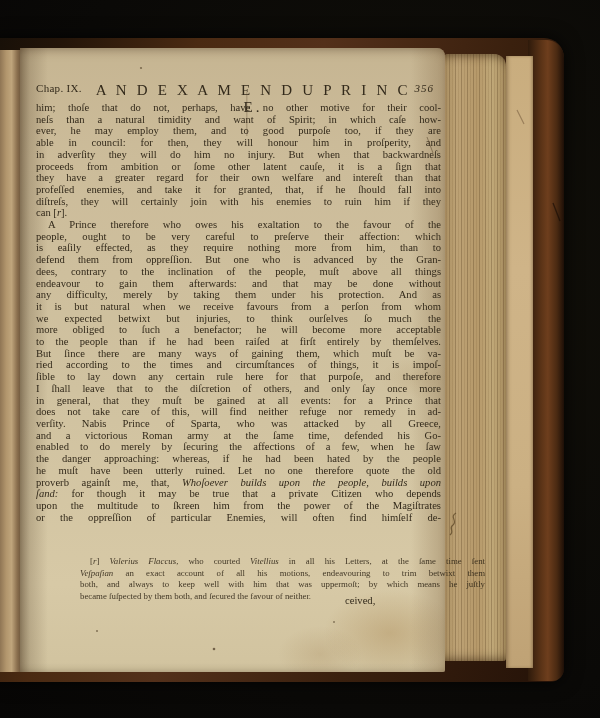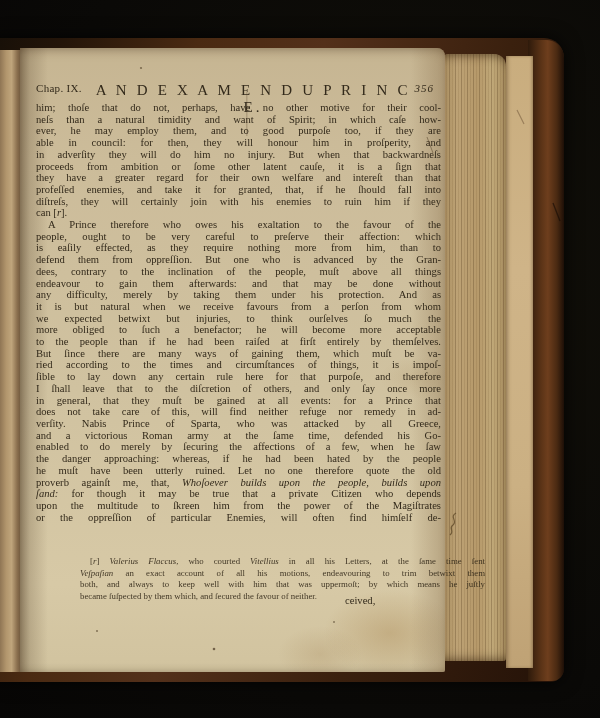--- a/index.html
+++ b/index.html
@@ -133,21 +133,21 @@
           <div class="tline just"><span>he muſt have been utterly ruined.  Let no one therefore quote the old</span></div>
           <div class="tline just"><span>proverb againſt me, that, </span><span class="it">Whoſoever builds upon the people, builds upon</span></div>
           <div class="tline just"><span class="it">ſand:</span><span> for though it may be true that a private Citizen who depends</span></div>
           <div class="tline just"><span>upon the multitude to ſkreen him from the power of the Magiſtrates</span></div>
           <div class="tline just"><span>or the oppreſſion of particular Enemies, will often find himſelf de-</span></div>
         </div>
       <div class="footnote">
           <div class="tline just ind"><span>[</span><span class="it">r</span><span>] </span><span class="it">Valerius Flaccus</span><span>, who courted </span><span class="it">Vitellius</span><span> in all his Letters, at the ſame time ſent</span></div>
           <div class="tline just"><span class="it">Veſpaſian</span><span> an exact account of all his motions, endeavouring to trim betwixt them</span></div>
           <div class="tline just"><span>both, and always to keep well with him that was uppermoſt; by which means he juſtly</span></div>
-          <div class="tline"><span>became ſuſpected by them which, and ſecured the favour of neither.</span></div>
+          <div class="tline"><span>became ſuſpected by them both, and ſecured the favour of neither.</span></div>
         </div>
       <div class="catchword">ceived,</div>
     </div>
   </div>
 
   <svg class="marks" viewBox="0 0 600 718">
 
     <rect x="246.4" y="92" width="0.9" height="44" fill="rgba(75,55,32,0.35)"></rect>
 
     <path d="M456 513 c-7 4 2 8 -3 12 c-5 3 2 6 -3 10" stroke="#5b4526" stroke-width="1.2" fill="none" opacity="0.75"></path>

